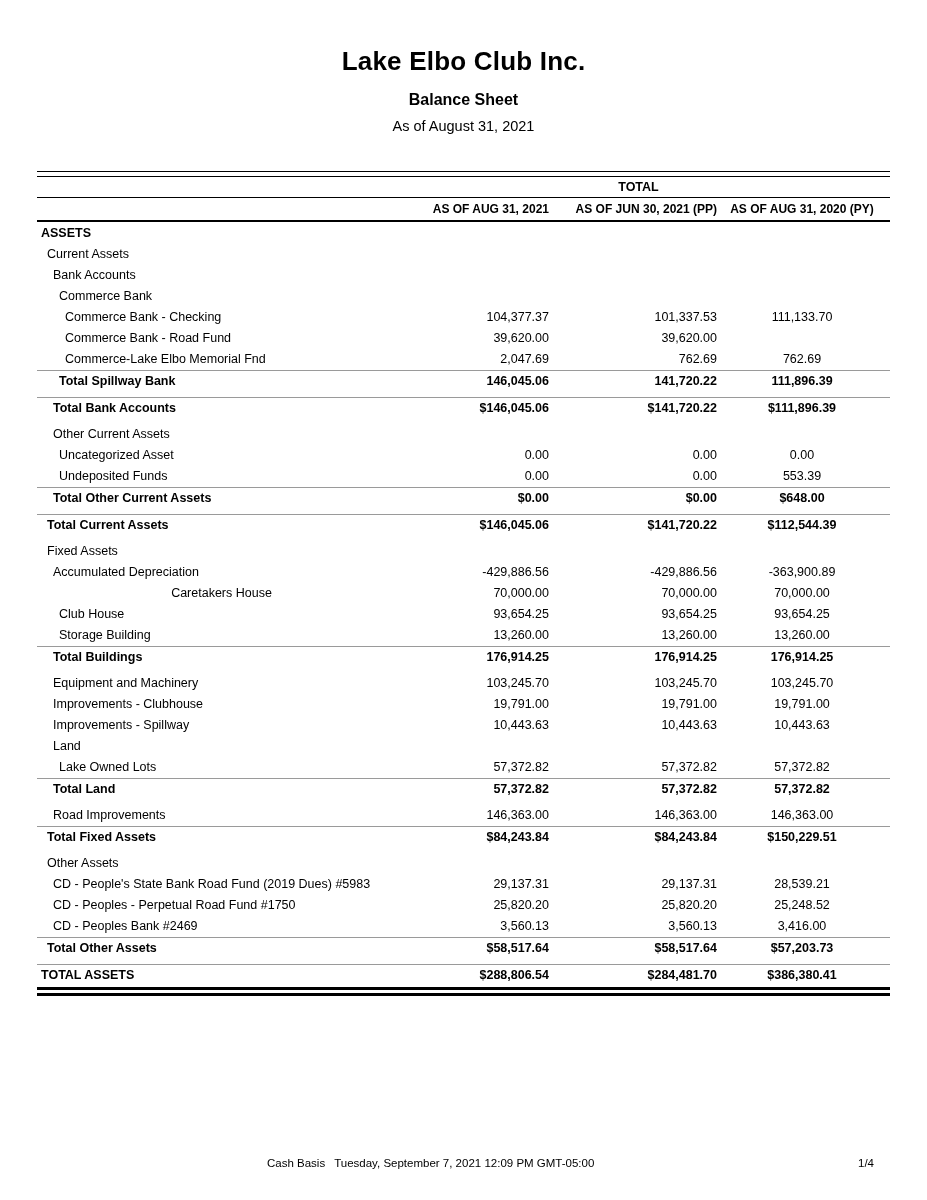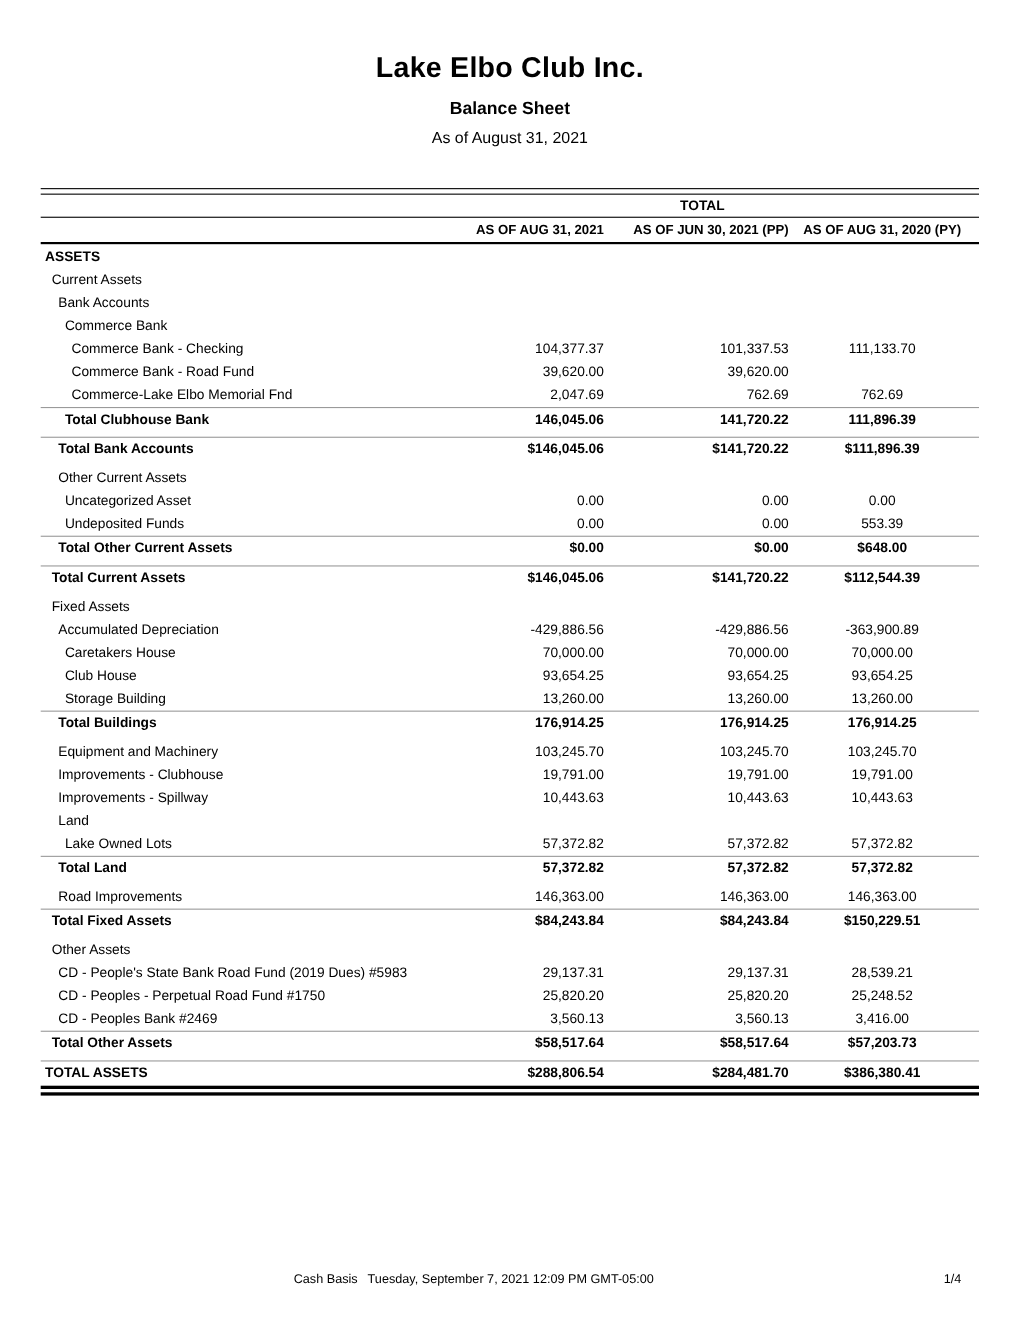--- a/index.html
+++ b/index.html
@@ -109,21 +109,21 @@
           <div class="c2">39,620.00</div>
           <div class="c3"></div>
         </div>
         <div class="row detail">
           <div class="lbl" style="padding-left: 28px;">Commerce-Lake Elbo Memorial Fnd</div>
           <div class="c1">2,047.69</div>
           <div class="c2">762.69</div>
           <div class="c3">762.69</div>
         </div>
         <div class="row total">
-          <div class="lbl" style="padding-left: 22px;">Total Clubhouse Bank</div>
+          <div class="lbl" style="padding-left: 22px;">Total Spillway Bank</div>
           <div class="c1">146,045.06</div>
           <div class="c2">141,720.22</div>
           <div class="c3">111,896.39</div>
         </div>
         <div class="row total">
           <div class="lbl" style="padding-left: 16px;">Total Bank Accounts</div>
           <div class="c1">$146,045.06</div>
           <div class="c2">$141,720.22</div>
           <div class="c3">$111,896.39</div>
         </div>
@@ -163,21 +163,21 @@
           <div class="c2"></div>
           <div class="c3"></div>
         </div>
         <div class="row detail">
           <div class="lbl" style="padding-left: 16px;">Accumulated Depreciation</div>
           <div class="c1">-429,886.56</div>
           <div class="c2">-429,886.56</div>
           <div class="c3">-363,900.89</div>
         </div>
         <div class="row detail">
-          <div class="lbl" style="padding-left: 22px;">Caretakers House</div>
+          <div class="lbl" style="padding-left: 22px; text-align: center;">Caretakers House</div>
           <div class="c1">70,000.00</div>
           <div class="c2">70,000.00</div>
           <div class="c3">70,000.00</div>
         </div>
         <div class="row detail">
           <div class="lbl" style="padding-left: 22px;">Club House</div>
           <div class="c1">93,654.25</div>
           <div class="c2">93,654.25</div>
           <div class="c3">93,654.25</div>
         </div>

